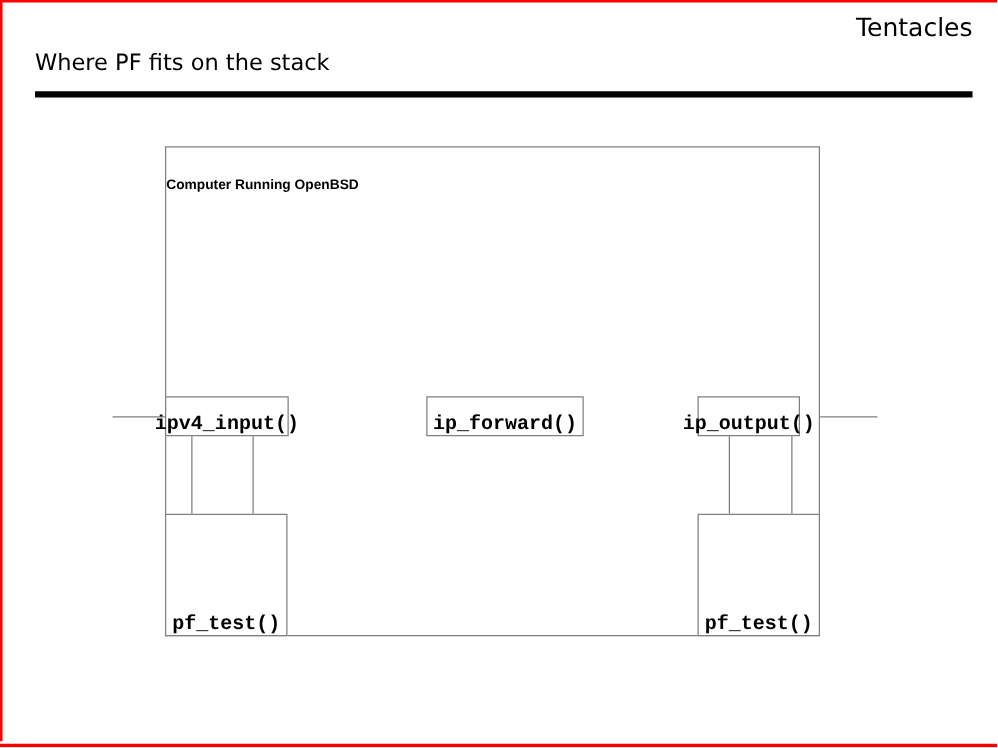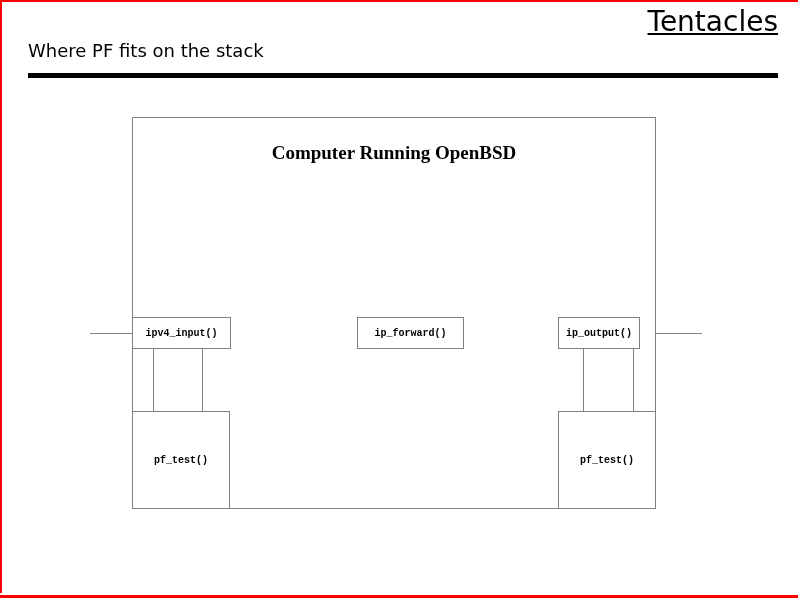--- a/index.html
+++ b/index.html
@@ -12,23 +12,22 @@
     font-family: "DejaVu Sans", sans-serif;
     color: #000;
   }
   
   .accent-top    { position: absolute; left: 0; top: 0;     width: 798px; height: 2px; background: var(--accent); }
   .accent-left   { position: absolute; left: 0; top: 0;     width: 2px;   height: 593px; background: var(--accent); }
   .accent-bottom { position: absolute; left: 0; top: 595px; width: 798px; height: 3px; background: var(--accent); }
 
   .corner-label {
     position: absolute; top: 10px; right: 20px;
-    font-size: 28px; line-height: 24px;
+    font-size: 20px; line-height: 24px;
     font-family: "DejaVu Sans", sans-serif;
-    text-decoration: underline;
   }
   .page-title {
     position: absolute; left: 28px; top: 36px;
     font-size: 18px; line-height: 30px;
     font-family: "DejaVu Sans", sans-serif;
   }
   .title-rule {
     position: absolute; left: 28px; top: 73px;
     width: 750px; height: 5px; background: #000;
   }
@@ -36,36 +35,35 @@
   
   .box {
     position: absolute;
     border: 1px solid var(--line);
     background: #ffffff;
     box-sizing: border-box;
   }
   .computer-box { left: 132px; top: 117px; width: 524px; height: 392px; }
   .computer-box-label {
     position: absolute; left: 0; top: 24px; width: 100%;
-    text-align: center;
-    font-family: Liberation Serif, serif;
-    font-weight: bold; font-size: 19px;
+    font-family: Liberation Sans, sans-serif;
+    font-weight: bold; font-size: 11px;
   }
   .wire {
     position: absolute; left: 90px; top: 333px;
     width: 612px; height: 1px; background: var(--line);
   }
   .fnbox {
-    display: flex; align-items: center; justify-content: center;
+    display: flex; align-items: flex-end; justify-content: center;
     font-family: "Liberation Mono", "DejaVu Sans Mono", monospace;
-    font-weight: bold; font-size: 10px;
+    font-weight: bold; font-size: 16px;
     z-index: 2;
   }
   #node-ipv4-input { left: 132px; top: 317px; width: 99px;  height: 32px; }
-  #node-ip-forward { left: 341px; top: 317px; width: 107px; height: 32px; margin-left: 16px; }
+  #node-ip-forward { left: 341px; top: 317px; width: 126px; height: 32px; }
   #node-ip-output  { left: 558px; top: 317px; width: 82px;  height: 32px; }
   #node-pf-left    { left: 132px; top: 411px; width: 98px;  height: 98px; }
   #node-pf-right   { left: 558px; top: 411px; width: 98px;  height: 98px; }
 
   .vline {
     position: absolute; width: 1px; height: 63px; top: 348px;
     background: var(--line); z-index: 1;
   }
   #conn-left-a  { left: 153px; }
   #conn-left-b  { left: 202px; }

